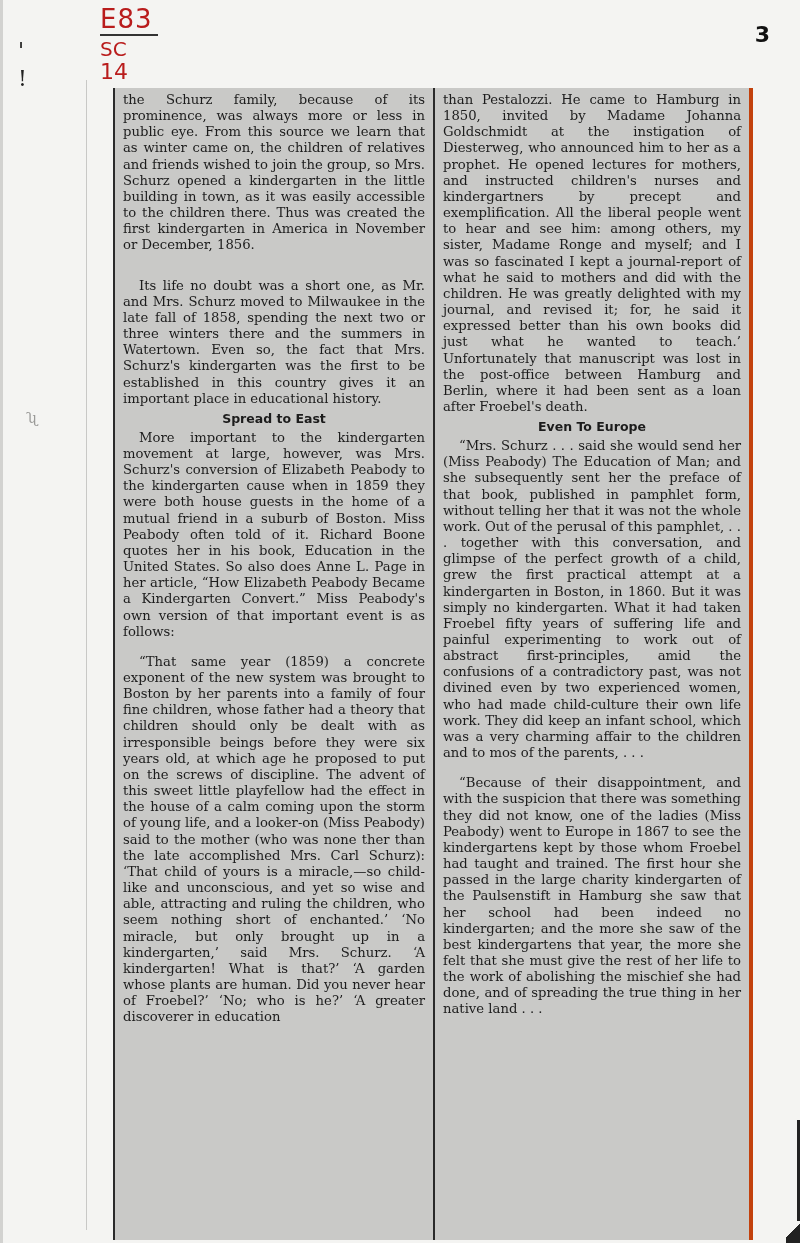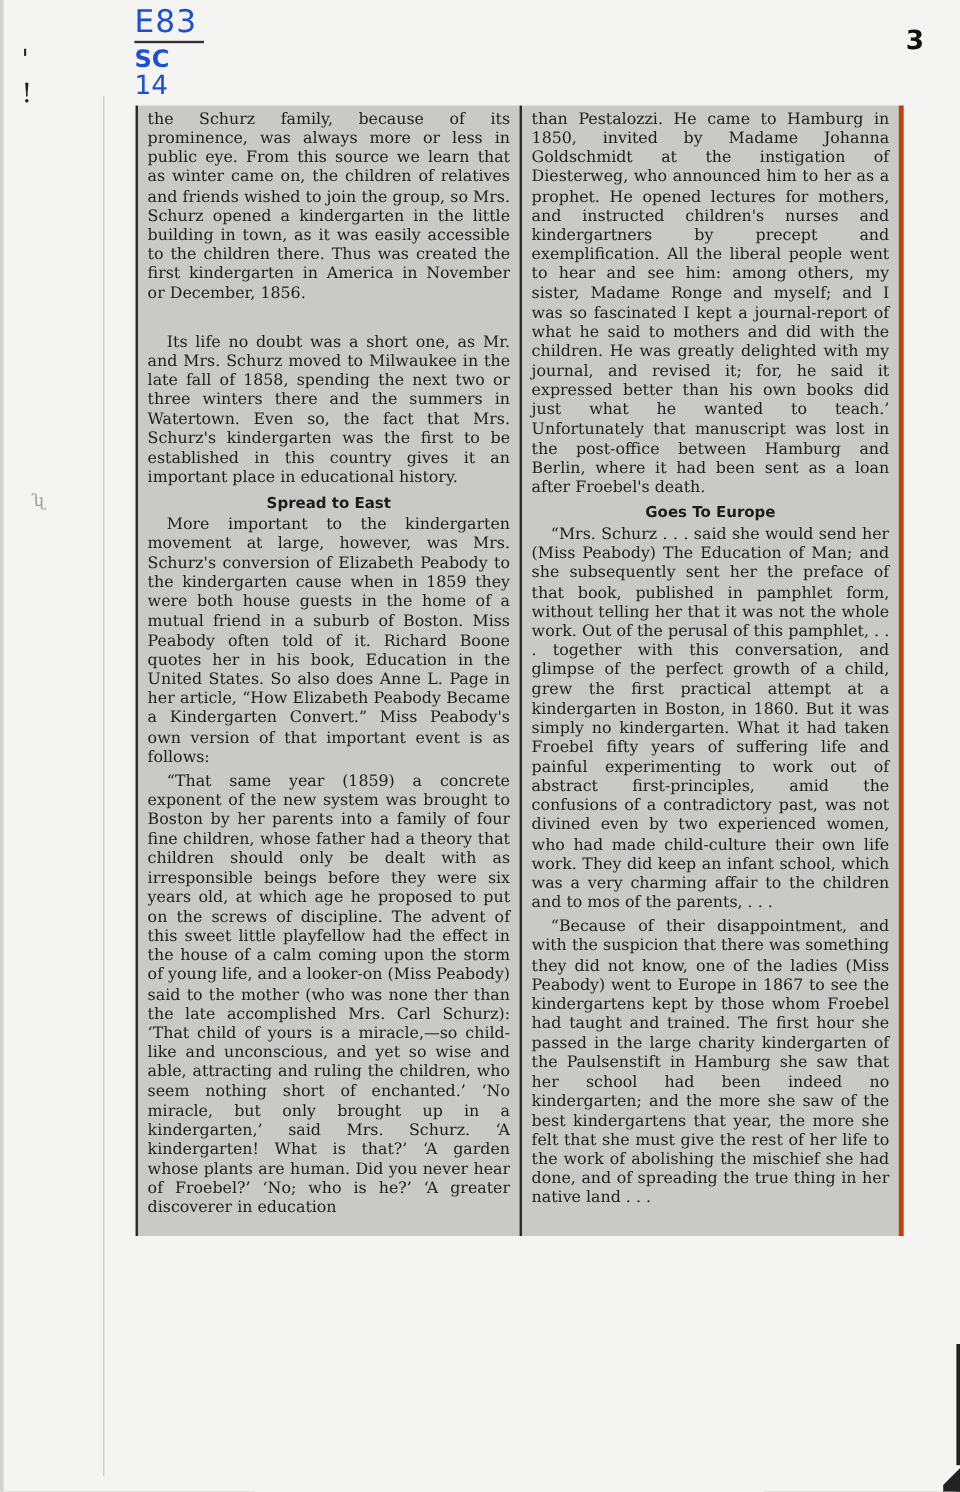--- a/index.html
+++ b/index.html
@@ -12,46 +12,46 @@
     .page-edge-left {
       position: absolute; left: 0; top: 0; bottom: 0; width: 3px; background: #d2d2d0;
     }
     .fold-line {
       position: absolute; left: 86px; top: 80px; height: 1150px; width: 1px; background: #c8c8c6;
     }
     .hole-marks { position: absolute; left: 18px; top: 40px; font-size: 22px; color: #222; line-height: 1; }
     .hole-marks span { display: block; margin-bottom: 6px; }
     .side-mark { position: absolute; left: 26px; top: 410px; font-size: 14px; color: #9a9a98; }
     .hand-note {
-      position: absolute; left: 112px; top: 4px;
-      font-family: "DejaVu Sans", sans-serif; color: #1d4ed8;
+      position: absolute; left: 100px; top: 4px;
+      font-family: "DejaVu Sans", sans-serif; color: #b91c1c;
     }
     .hand-note .l1 { font-size: 26px; letter-spacing: 1px; display:block; border-bottom: 2px solid #333; width: 58px; line-height: 30px; }
-    .hand-note .l2 { font-size: 20px; display:block; margin-top: 2px; line-height: 22px; font-weight: bold; }
+    .hand-note .l2 { font-size: 20px; display:block; margin-top: 2px; line-height: 22px; }
     .hand-note .l3 { font-size: 22px; display:block; line-height: 24px; }
     .page-number {
       position: absolute; right: 30px; top: 22px;
       font-family: "DejaVu Sans", sans-serif; font-weight: bold; font-size: 22px; color: #111;
     }
     .clipping {
-      position: absolute; left: 113px; top: 88px; width: 640px; height: 942px;
+      position: absolute; left: 113px; top: 88px; width: 640px; height: 1152px;
       background: #c9c9c7;
       display: flex;
     }
     .col {
       box-sizing: border-box;
       width: 320px; padding: 4px 8px 0 8px;
       font-size: 13.2px; line-height: 16.15px; color: #1c1c1c;
       text-align: justify;
       border-left: 2px solid #2a2a2a;
     }
     .col.right { border-right: 4px solid #c2410c; }
     .col p { margin: 0; }
     .col p.indent { text-indent: 16px; }
-    .col p + p { margin-top: 4px; }
+    .col p + p { margin-top: 14px; }
     .col p.gap { margin-top: 24px; }
     .subhead {
       font-family: "DejaVu Sans", "Liberation Sans", sans-serif;
       font-weight: bold; font-size: 12.5px; text-align: center;
       margin: 4px 0 4px 0; line-height: 15px;
     }
     .page-curl {
       position: absolute; right: 0; bottom: 0; width: 14px; height: 22px;
       background: linear-gradient(135deg, #f4f4f2 45%, #222 46%);
     }
@@ -79,20 +79,20 @@
 <div class="clipping">
   <div class="col left">
     <p>the Schurz family, because of its prominence, was always more or less in public eye. From this source we learn that as winter came on, the children of relatives and friends wished to join the group, so Mrs. Schurz opened a kindergarten in the little building in town, as it was easily accessible to the children there. Thus was created the first kindergarten in America in November or December, 1856.</p>
     <p class="indent gap">Its life no doubt was a short one, as Mr. and Mrs. Schurz moved to Milwaukee in the late fall of 1858, spending the next two or three winters there and the summers in Watertown. Even so, the fact that Mrs. Schurz's kindergarten was the first to be established in this country gives it an important place in educational history.</p>
     <div class="subhead">Spread to East</div>
     <p class="indent">More important to the kindergarten movement at large, however, was Mrs. Schurz's conversion of Elizabeth Peabody to the kindergarten cause when in 1859 they were both house guests in the home of a mutual friend in a suburb of Boston. Miss Peabody often told of it. Richard Boone quotes her in his book, Education in the United States. So also does Anne L. Page in her article, “How Elizabeth Peabody Became a Kindergarten Convert.” Miss Peabody's own version of that important event is as follows:</p>
     <p class="indent">“That same year (1859) a concrete exponent of the new system was brought to Boston by her parents into a family of four fine children, whose father had a theory that children should only be dealt with as irresponsible beings before they were six years old, at which age he proposed to put on the screws of discipline. The advent of this sweet little playfellow had the effect in the house of a calm coming upon the storm of young life, and a looker-on (Miss Peabody) said to the mother (who was none ther than the late accomplished Mrs. Carl Schurz): ‘That child of yours is a miracle,—so child-like and unconscious, and yet so wise and able, attracting and ruling the children, who seem nothing short of enchanted.’ ‘No miracle, but only brought up in a kindergarten,’ said Mrs. Schurz. ‘A kindergarten! What is that?’ ‘A garden whose plants are human. Did you never hear of Froebel?’ ‘No; who is he?’ ‘A greater discoverer in education</p>
   </div>
   <div class="col right">
     <p>than Pestalozzi. He came to Hamburg in 1850, invited by Madame Johanna Goldschmidt at the instigation of Diesterweg, who announced him to her as a prophet. He opened lectures for mothers, and instructed children's nurses and kindergartners by precept and exemplification. All the liberal people went to hear and see him: among others, my sister, Madame Ronge and myself; and I was so fascinated I kept a journal-report of what he said to mothers and did with the children. He was greatly delighted with my journal, and revised it; for, he said it expressed better than his own books did just what he wanted to teach.’ Unfortunately that manuscript was lost in the post-office between Hamburg and Berlin, where it had been sent as a loan after Froebel's death.</p>
-    <div class="subhead">Goes To Europe</div>
+    <div class="subhead">Even To Europe</div>
     <p class="indent">“Mrs. Schurz . . . said she would send her (Miss Peabody) The Education of Man; and she subsequently sent her the preface of that book, published in pamphlet form, without telling her that it was not the whole work. Out of the perusal of this pamphlet, . . . together with this conversation, and glimpse of the perfect growth of a child, grew the first practical attempt at a kindergarten in Boston, in 1860. But it was simply no kindergarten. What it had taken Froebel fifty years of suffering life and painful experimenting to work out of abstract first-principles, amid the confusions of a contradictory past, was not divined even by two experienced women, who had made child-culture their own life work. They did keep an infant school, which was a very charming affair to the children and to mos of the parents, . . .</p>
     <p class="indent">“Because of their disappointment, and with the suspicion that there was something they did not know, one of the ladies (Miss Peabody) went to Europe in 1867 to see the kindergartens kept by those whom Froebel had taught and trained. The first hour she passed in the large charity kindergarten of the Paulsenstift in Hamburg she saw that her school had been indeed no kindergarten; and the more she saw of the best kindergartens that year, the more she felt that she must give the rest of her life to the work of abolishing the mischief she had done, and of spreading the true thing in her native land . . .</p>
   </div>
 </div>
 
 <div class="page-edge-right"></div>
 <div class="page-curl"></div>
 
 </body></html>

